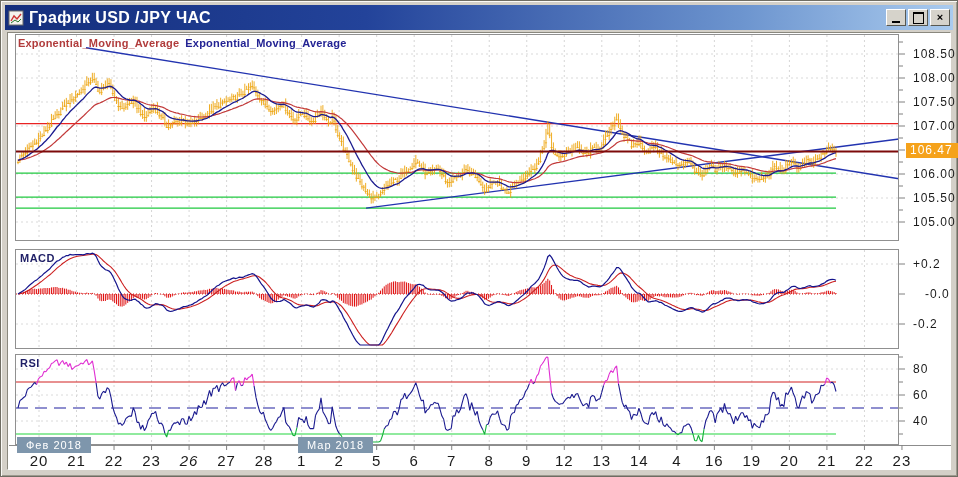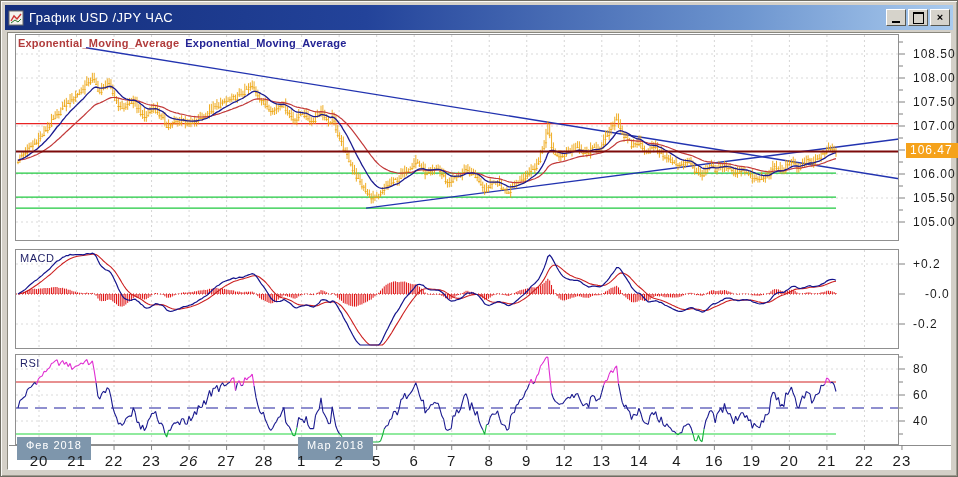--- a/index.html
+++ b/index.html
@@ -3,46 +3,46 @@
 <meta charset="utf-8">
 <style>
   html,body{margin:0;padding:0;width:958px;height:477px;overflow:hidden;
     font-family:"Liberation Sans",sans-serif;background:#D4D0C8;position:relative;}
   .win-outer{position:absolute;inset:0;border:1px solid #6f6d63;
     box-shadow:inset 1px 1px 0 #fbfaf7, inset -1px -1px 0 #9d9a8f;}
   .titlebar{position:absolute;left:4px;top:4px;right:4px;height:25px;
     background:linear-gradient(90deg,#142e7c 0%,#23439a 38%,#6d95cf 78%,#aacbee 100%);
     display:flex;align-items:center;padding:0 3px;}
   .tb-icon{width:16px;height:16px;margin-right:5px;flex:0 0 auto;}
-  .title-text{color:#fff;font-weight:normal;font-size:13px;letter-spacing:.4px;flex:1;
+  .title-text{color:#fff;font-weight:bold;font-size:16px;letter-spacing:.4px;flex:1;
     white-space:nowrap;overflow:hidden;}
   .tbtn{width:18px;height:15px;background:#D6D3CB;border:1px solid;margin-left:2px;
     border-color:#ffffff #585850 #585850 #ffffff;display:flex;align-items:flex-end;
     justify-content:center;cursor:default;position:relative;}
   .g-min{width:8px;height:2px;background:#000;margin-bottom:2px;}
   .g-max{width:9px;height:9px;border:1px solid #000;border-top-width:2px;margin-bottom:1px;}
   .g-x{font-size:11px;font-weight:bold;line-height:13px;color:#000;align-self:center;}
   .client{position:absolute;left:6px;top:31px;right:6px;bottom:6px;background:#fff;
     border-top:1px solid #8a887e;border-left:1px solid #8a887e;
     border-right:1px solid #fff;border-bottom:1px solid #fff;}
   svg.panel{position:absolute;display:block;}
   #svgMain{left:14px;top:33px;}
   #svgMacd{left:14px;top:248px;}
   #svgRsi{left:14px;top:353px;}
   #svgOverlay{position:absolute;left:0;top:0;pointer-events:none;}
   .ema-labels{position:absolute;left:17px;top:36px;font-size:11px;font-weight:bold;
     letter-spacing:.2px;white-space:nowrap;}
   .ema-red{color:#b13c3c;margin-right:6px;}
   .ema-blue{color:#232394;}
-  .ind-label{position:absolute;font-size:11px;font-weight:normal;color:#1f1f66;letter-spacing:.5px;text-align:right;}
+  .ind-label{position:absolute;font-size:11px;font-weight:bold;color:#1f1f66;letter-spacing:.5px;text-align:right;}
   #macdLabel{left:19px;top:251px;}
   #rsiLabel{left:19px;top:356px;}
   .alabel{position:absolute;font-size:12px;color:#1b1b1b;letter-spacing:1px;white-space:nowrap;}
   .tick-label{position:absolute;font-size:15px;color:#1b1b1b;width:28px;text-align:center;letter-spacing:1px;}
-  .month-badge{position:absolute;top:436px;height:23px;line-height:16px;padding:0 9px;
+  .month-badge{position:absolute;top:436px;height:16px;line-height:16px;padding:0 9px;
     background:#7E96AC;color:#fff;font-size:11px;letter-spacing:1px;white-space:nowrap;}
   .cur-badge{position:absolute;left:905px;top:142px;width:48px;height:15px;background:#F5A21B;
     color:#fff;font-size:12px;line-height:15px;padding-left:4px;letter-spacing:1px;}
 </style>
 </head>
 <body>
 
 <div class="win-outer">
   <div class="titlebar">
     <svg class="tb-icon" viewBox="0 0 16 16">

